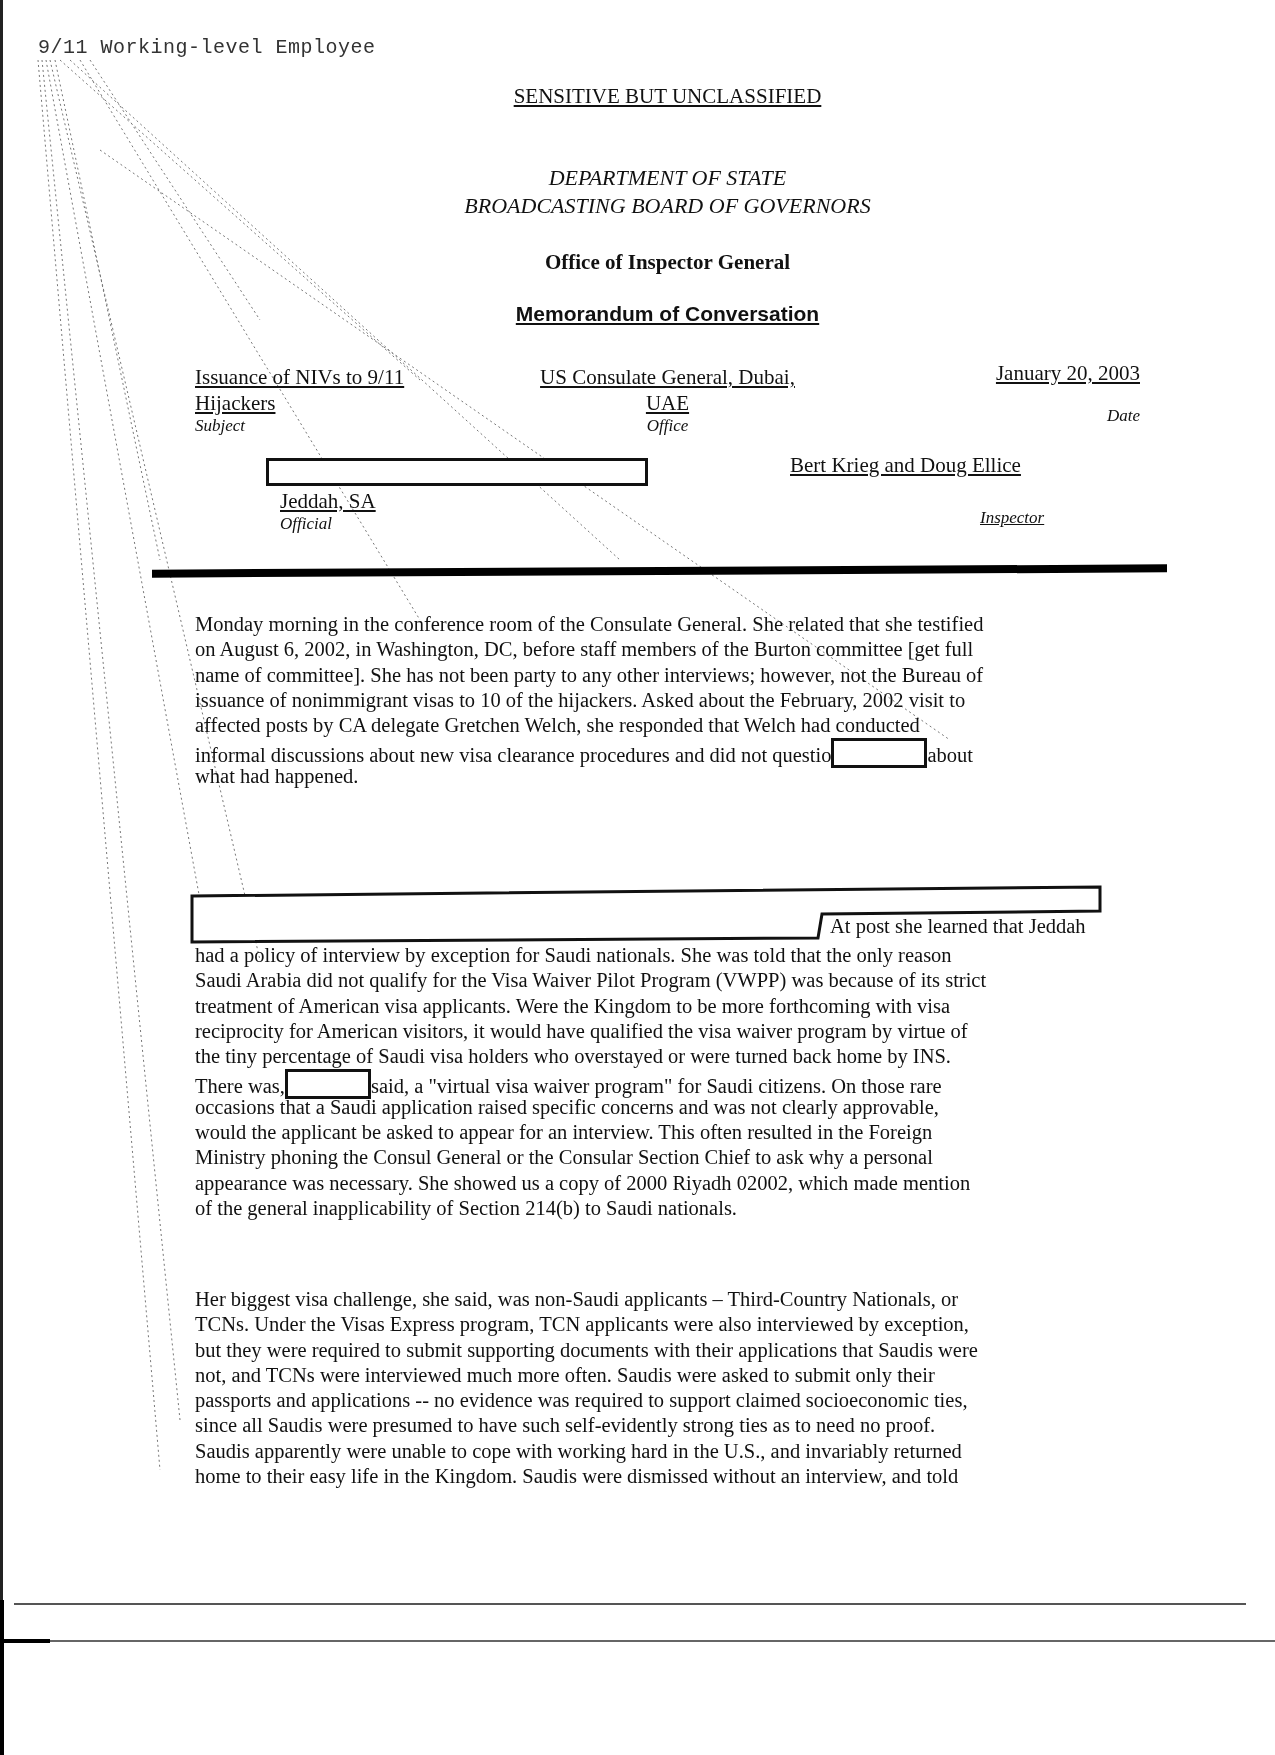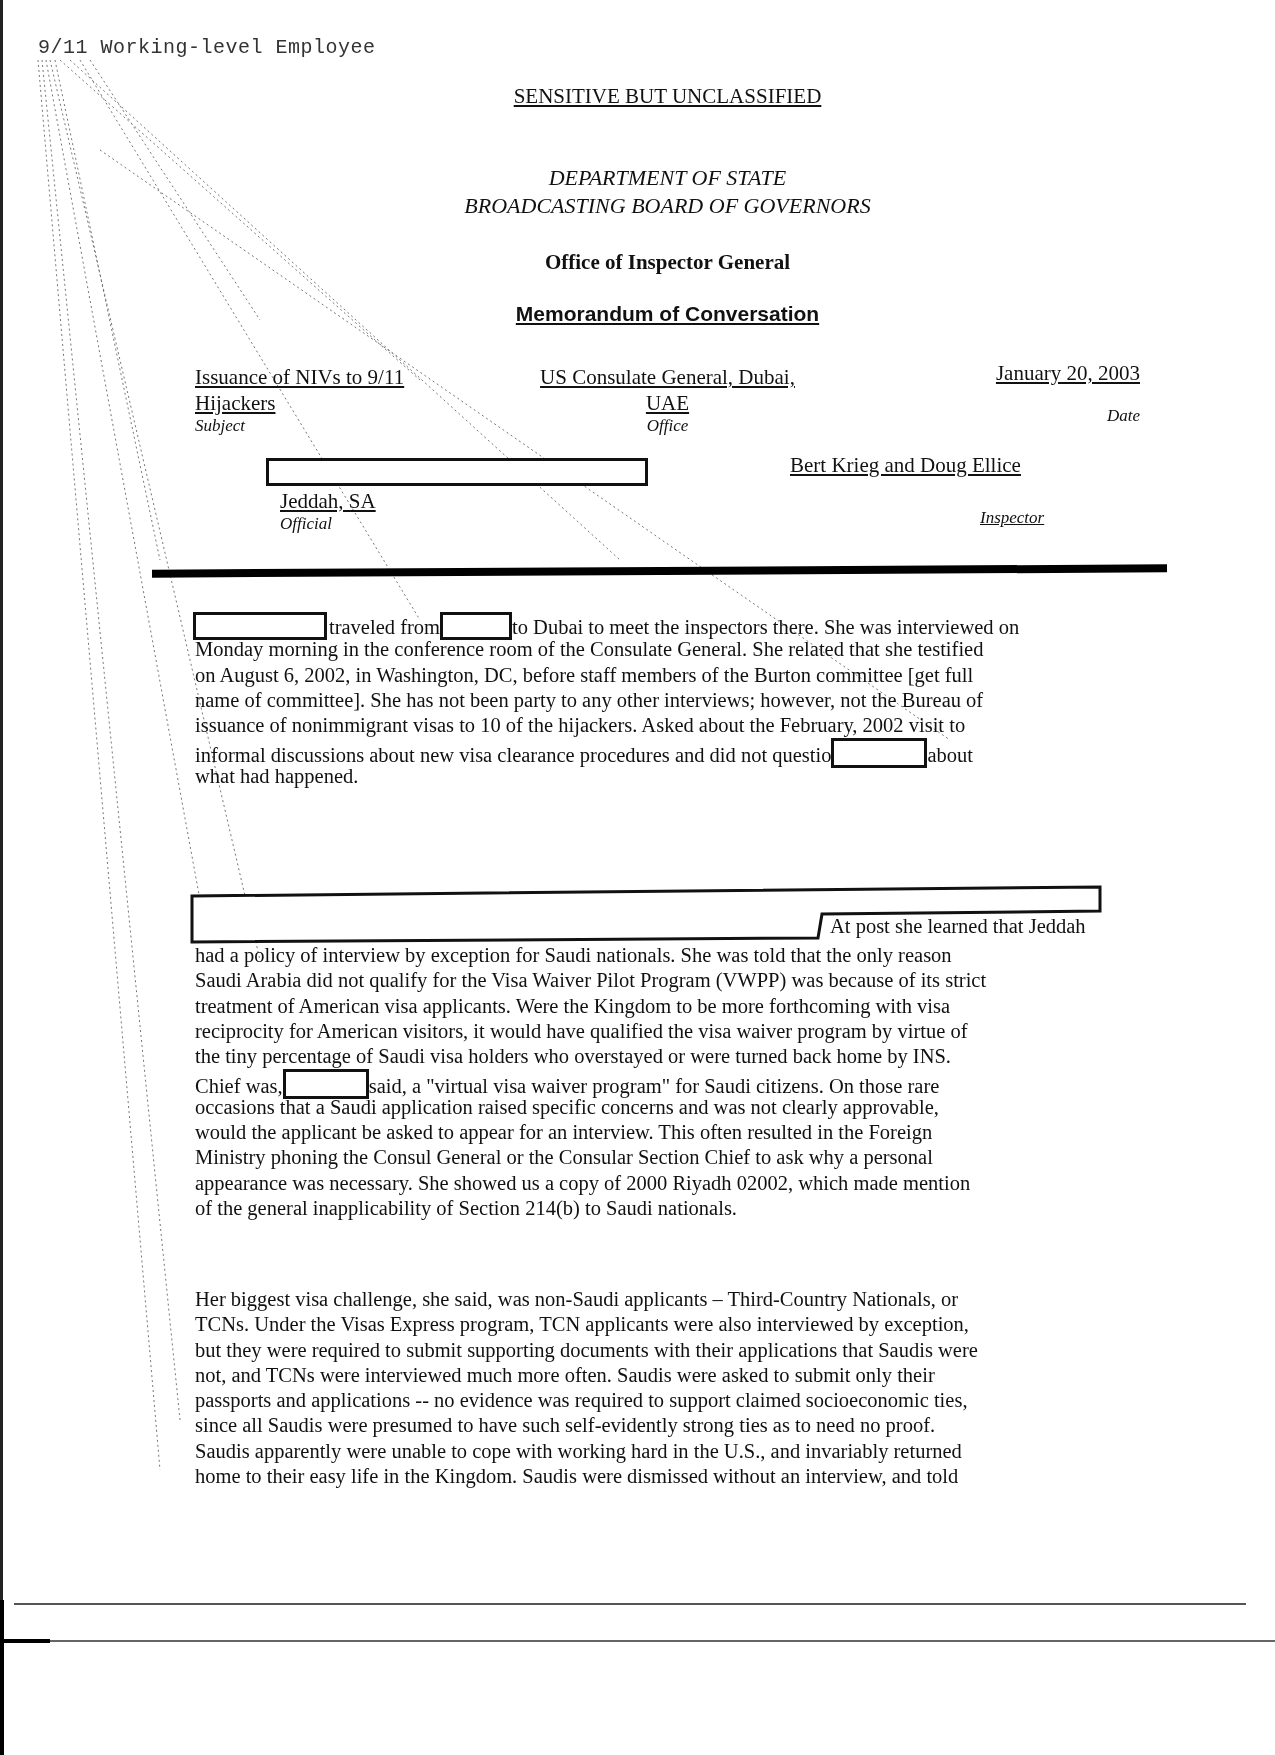--- a/index.html
+++ b/index.html
@@ -90,46 +90,44 @@
   </div>
 
   <div class="abs" style="left:790px; top:452px;">
     <div class="field-val u">Bert Krieg and Doug Ellice</div>
   </div>
   <div class="abs field-lbl" style="left:980px; top:508px;text-decoration:underline;">Inspector</div>
 
   <div class="rule"></div>
 
   <div class="body-text" style="top:612px;">
-    <div class="line">
-      <span class="inline-gap" style="width:128px; height:22px; border:3px solid #111; vertical-align:-6px; margin-right:2px; margin-left:-2px;"></span><span>traveled from</span><span class="inline-gap" style="width:66px; height:22px; border:3px solid #111; vertical-align:-6px;"></span><span>to Dubai to meet the inspectors there.  She was interviewed on</span>
-    </div>
     <div class="line">Monday morning in the conference room of the Consulate General.  She related that she testified</div>
     <div class="line">on August 6, 2002, in Washington, DC, before staff members of the Burton committee [get full</div>
     <div class="line">name of committee].  She has not been party to any other interviews; however, not the Bureau of</div>
     <div class="line">issuance of nonimmigrant visas to 10 of the hijackers.  Asked about the February, 2002 visit to</div>
+    <div class="line">affected posts by CA delegate Gretchen Welch, she responded that Welch had conducted</div>
     <div class="line">
       <span>informal discussions about new visa clearance procedures and did not questio</span><span class="inline-gap" style="width:90px; height:24px; border:3px solid #111; vertical-align:-6px;"></span><span>about</span>
     </div>
     <div class="line">what had happened.</div>
   </div>
 
   <svg class="scan" width="1275" height="1755">
     <polygon points="192,896 1100,887 1100,911 822,914 818,938 192,942" fill="#fff" stroke="#111" stroke-width="3"></polygon>
   </svg>
   <div class="abs" style="left:830px; top:915px; font-size:20.5px;">At post she learned that Jeddah</div>
 
   <div class="body-text" style="top:943px;">
     <div class="line">had a policy of interview by exception for Saudi nationals.  She was told that the only reason</div>
     <div class="line">Saudi Arabia did not qualify for the Visa Waiver Pilot Program (VWPP) was because of its strict</div>
     <div class="line">treatment of American visa applicants.  Were the Kingdom to be more forthcoming with visa</div>
     <div class="line">reciprocity for American visitors, it would have qualified the visa waiver program by virtue of</div>
     <div class="line">the tiny percentage of Saudi visa holders who overstayed or were turned back home by INS.</div>
     <div class="line">
-      <span>Chief was,</span><span class="inline-gap" style="width:80px; height:24px; border:3px solid #111; vertical-align:-6px;"></span><span>said, a "virtual visa waiver program" for Saudi citizens.  On those rare</span>
+      <span>There was,</span><span class="inline-gap" style="width:80px; height:24px; border:3px solid #111; vertical-align:-6px;"></span><span>said, a "virtual visa waiver program" for Saudi citizens.  On those rare</span>
     </div>
     <div class="line">occasions that a Saudi application raised specific concerns and was not clearly approvable,</div>
     <div class="line">would the applicant be asked to appear for an interview.  This often resulted in the Foreign</div>
     <div class="line">Ministry phoning the Consul General or the Consular Section Chief to ask why a personal</div>
     <div class="line">appearance was necessary.  She showed us a copy of 2000 Riyadh 02002, which made mention</div>
     <div class="line">of the general inapplicability of Section 214(b) to Saudi nationals.</div>
   </div>
 
   <div class="body-text" style="top:1287px;">
     <div class="line">Her biggest visa challenge, she said, was non-Saudi applicants – Third-Country Nationals, or</div>

